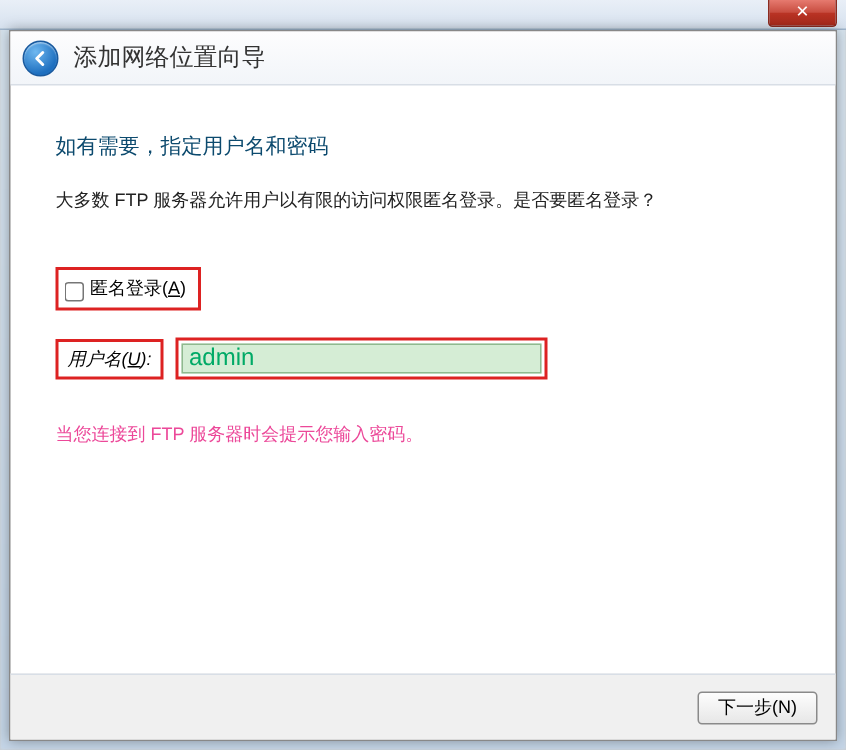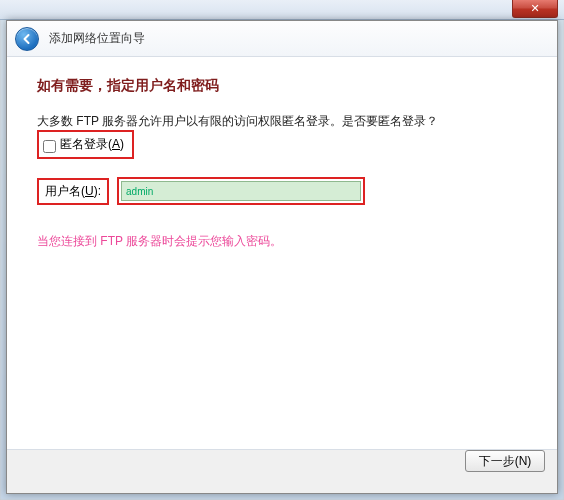--- a/index.html
+++ b/index.html
@@ -78,35 +78,37 @@
       border-radius: 50%;
       background: radial-gradient(circle at 35% 30%, #6fb8f0, #1e6fbf 70%);
       border: 1px solid #1a5a9e;
       display: flex;
       align-items: center;
       justify-content: center;
       cursor: pointer;
       box-shadow: inset 0 1px 1px rgba(255,255,255,.5);
     }
     .back-btn svg { width: 12px; height: 12px; }
-    .wiz-title { color: #333; font-size: 12px; }
+    .wiz-title { color: #333; font-size: 16px; }
     .wiz-body {
       flex: 1;
       padding: 20px 30px 10px 30px;
       position: relative;
     }
     .heading {
-      color: #7f1d1d;
+      color: #0c4a6e;
       font-size: 14px;
-      font-weight: bold;
+      font-weight: normal;
       margin-bottom: 18px;
+      margin-top: 12px;
     }
     .desc {
       color: #222;
       font-size: 12px;
+      margin-bottom: 36px;
     }
     .row-anon {
       display: inline-flex;
       align-items: flex-end;
       gap: 4px;
       padding: 4px 8px 4px 4px;
       border: 2px solid #d22;
       margin-bottom: 18px;
     }
     .row-anon input[type=checkbox] {
@@ -118,48 +120,49 @@
       display: flex;
       align-items: center;
       gap: 8px;
       margin-bottom: 28px;
     }
     .user-label-box {
       border: 2px solid #d22;
       padding: 3px 6px;
       display: inline-flex;
       align-items: center;
+      font-style: italic;
     }
     .user-input-wrap {
       border: 2px solid #d22;
       padding: 2px;
       display: inline-block;
     }
     .user-input {
       width: 240px;
       height: 20px;
       border: 1px solid #8fb98f;
       background: #d5edd5;
       padding: 2px 4px;
-      font-size: 10px;
+      font-size: 16px;
       color: #0a6;
       font-family: inherit;
       outline: none;
     }
     .note {
       font-size: 12px;
       color: #ec4899;
     }
     .wiz-footer {
       height: 44px;
       border-top: 1px solid #d8dee6;
       background: #f0f0f0;
       display: flex;
       justify-content: flex-end;
-      align-items: flex-start;
+      align-items: center;
       padding: 0 12px;
       gap: 8px;
     }
     .btn {
       min-width: 80px;
       height: 22px;
       background: linear-gradient(#fdfdfd, #e7e7e7);
       border: 1px solid #8a8a8a;
       border-radius: 3px;
       font-size: 12px;

